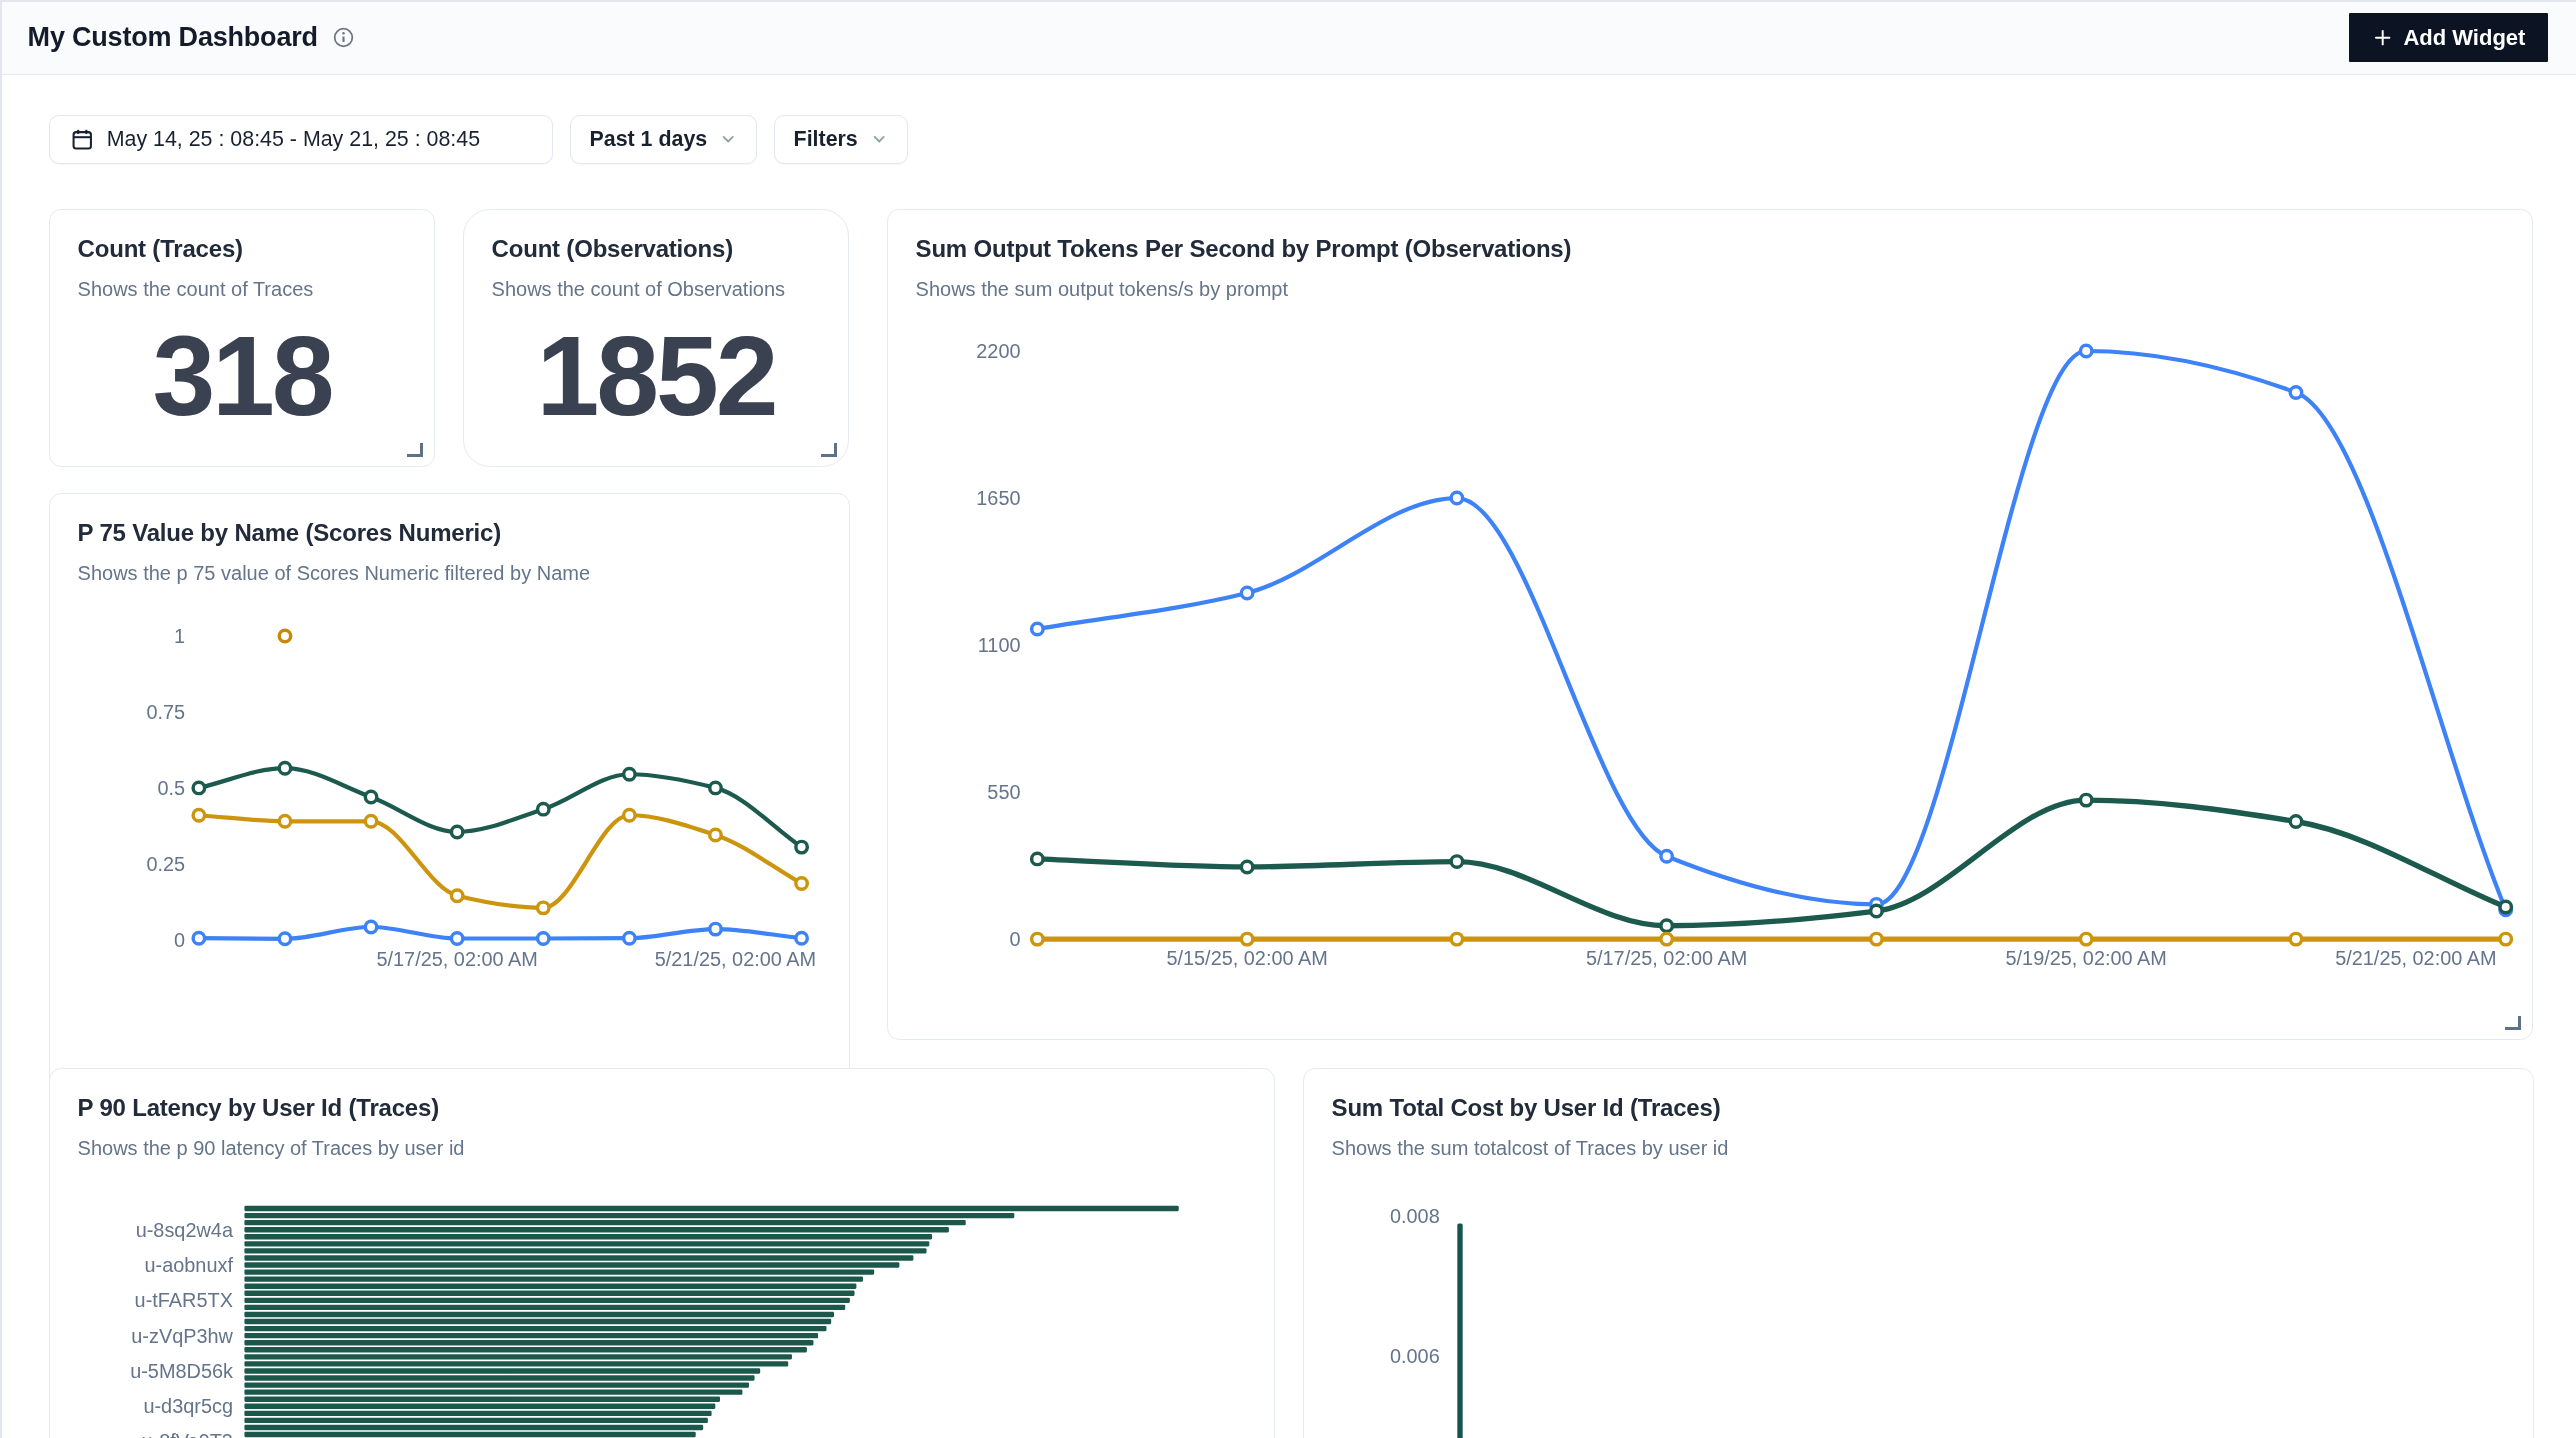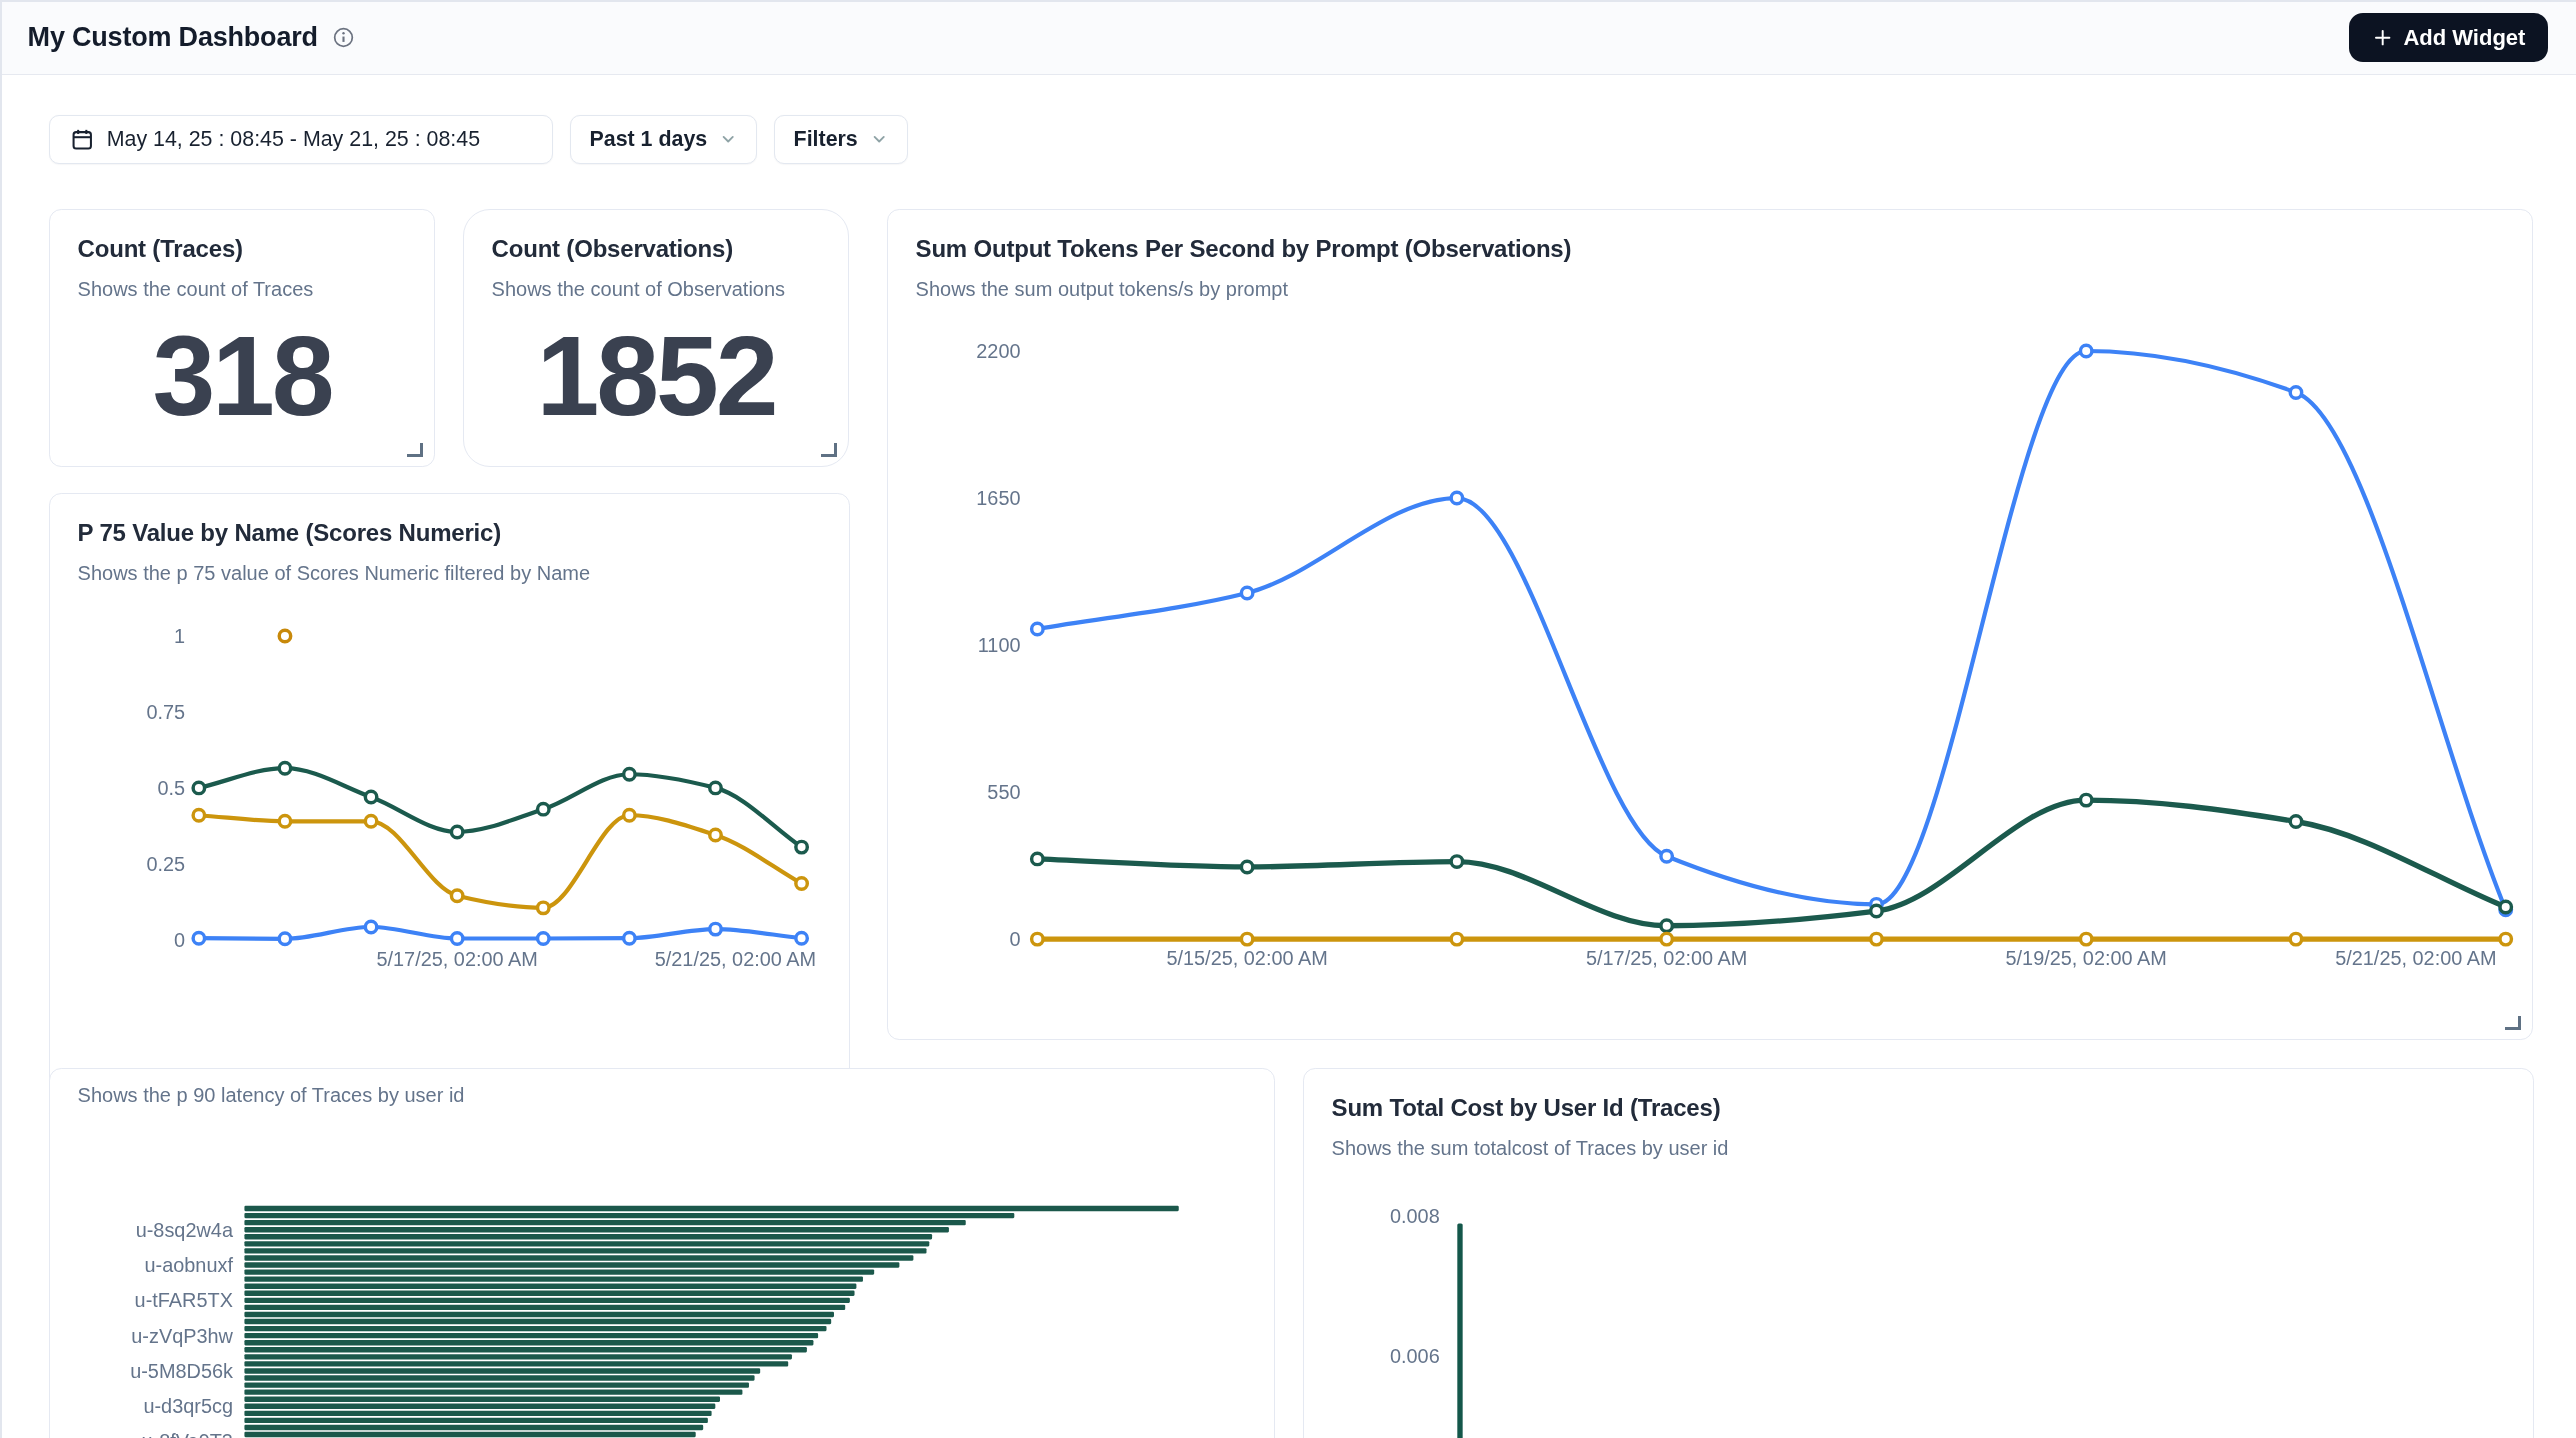--- a/index.html
+++ b/index.html
@@ -7,21 +7,21 @@
     font-family:"Liberation Sans","DejaVu Sans",sans-serif; color:#1b2433; }
   .edge-top { position:absolute; left:0; top:0; width:2576px; height:1.5px; background:#e2e6ee; z-index:50; }
   .edge-left { position:absolute; left:0; top:0; width:1.5px; height:1439px; background:#e2e6ee; z-index:50; }
 
   .header { position:absolute; left:0; top:1.5px; width:2576px; height:73px; background:#fafbfd;
     border-bottom:1.5px solid #e6e9f0; display:flex; align-items:center; padding:0 27.6px; z-index:10; }
   .page-title { font-size:27px; font-weight:700; color:#141c2b; letter-spacing:-0.2px; }
   .info-icon { margin-left:13.8px; display:flex; align-items:center; }
   .spacer { flex:1; }
   .btn-dark { display:flex; align-items:center; gap:10px; height:49px; padding:0 23px;
-    background:#0c1322; color:#ffffff; border:none; border-radius:14px; font-size:22px; font-weight:600;
+    background:#0c1322; color:#ffffff; border:none; border-radius:1px; font-size:22px; font-weight:600;
     font-family:inherit; cursor:pointer; }
 
   .toolbar { position:absolute; left:49px; top:115px; display:flex; gap:17px; align-items:center; }
   .btn-outline { display:flex; align-items:center; gap:12.2px; height:49px; padding:0 20px;
     background:#ffffff; border:1.5px solid #e3e8f0; border-radius:10px; font-size:21.4px; color:#18212f;
     font-family:inherit; cursor:pointer; box-shadow:0 0.8px 1.5px rgba(16,24,40,.04); }
   .btn-outline.semibold { font-weight:600; padding:0 18.4px; }
 
   .card { position:absolute; background:#ffffff; border:1.5px solid #e5e9f2; border-radius:12.2px; }
   .card-title { font-size:24px; font-weight:600; color:#222b3a; letter-spacing:-0.2px;
@@ -187,20 +187,21 @@
       <circle cx="608.2857142857142" cy="430.412" r="7.5" fill="#ffffff" stroke="#3d82f6" stroke-width="4.5"></circle>
       <circle cx="720.8571428571429" cy="430.015" r="7.5" fill="#ffffff" stroke="#3d82f6" stroke-width="4.5"></circle>
       <circle cx="833.4285714285714" cy="418.105" r="7.5" fill="#ffffff" stroke="#3d82f6" stroke-width="4.5"></circle>
       <circle cx="946" cy="430.015" r="7.5" fill="#ffffff" stroke="#3d82f6" stroke-width="4.5"></circle>
       <circle cx="270.57142857142856" cy="35" r="7.5" fill="#ffffff" stroke="#c8890a" stroke-width="4.5"></circle>
     </svg>
   <div class="rh"></div>
 </div>
 
 <div class="card" style="left:49px; top:1068px; width:1226px; height:811px;">
+  <div class="card-title">P 90 Latency by User Id (Traces)</div>
   <div class="card-sub">Shows the p 90 latency of Traces by user id</div>
   <svg class="chart" id="chart-p90" style="left:0px; top:107px;" width="1226" height="704" viewBox="0 0 1602 920">
       <rect x="254" y="39" width="1221" height="7" rx="1.5" fill="#1b584b"></rect>
       <rect x="254" y="48.230000000000004" width="1006.104" height="7" rx="1.5" fill="#1b584b"></rect>
       <rect x="254" y="57.46" width="942.6120000000001" height="7" rx="1.5" fill="#1b584b"></rect>
       <rect x="254" y="66.69" width="920.634" height="7" rx="1.5" fill="#1b584b"></rect>
       <rect x="254" y="75.92" width="898.656" height="7" rx="1.5" fill="#1b584b"></rect>
       <rect x="254" y="85.15" width="894.9929999999999" height="7" rx="1.5" fill="#1b584b"></rect>
       <rect x="254" y="94.38" width="891.3299999999999" height="7" rx="1.5" fill="#1b584b"></rect>
       <rect x="254" y="103.61" width="874.236" height="7" rx="1.5" fill="#1b584b"></rect>

